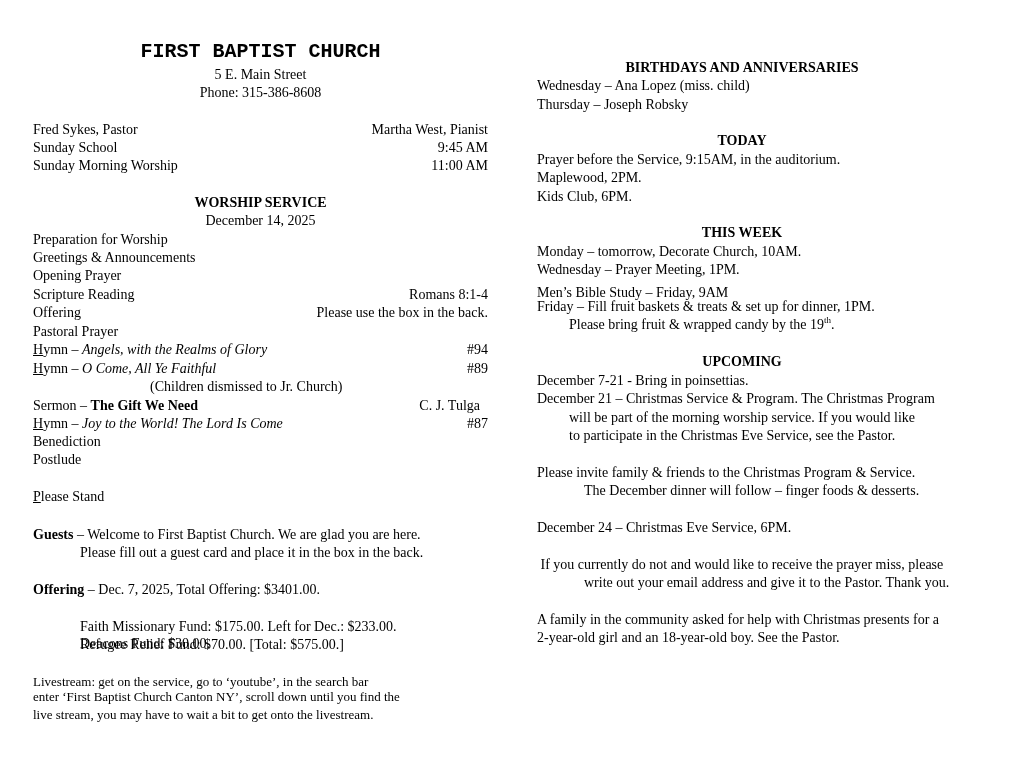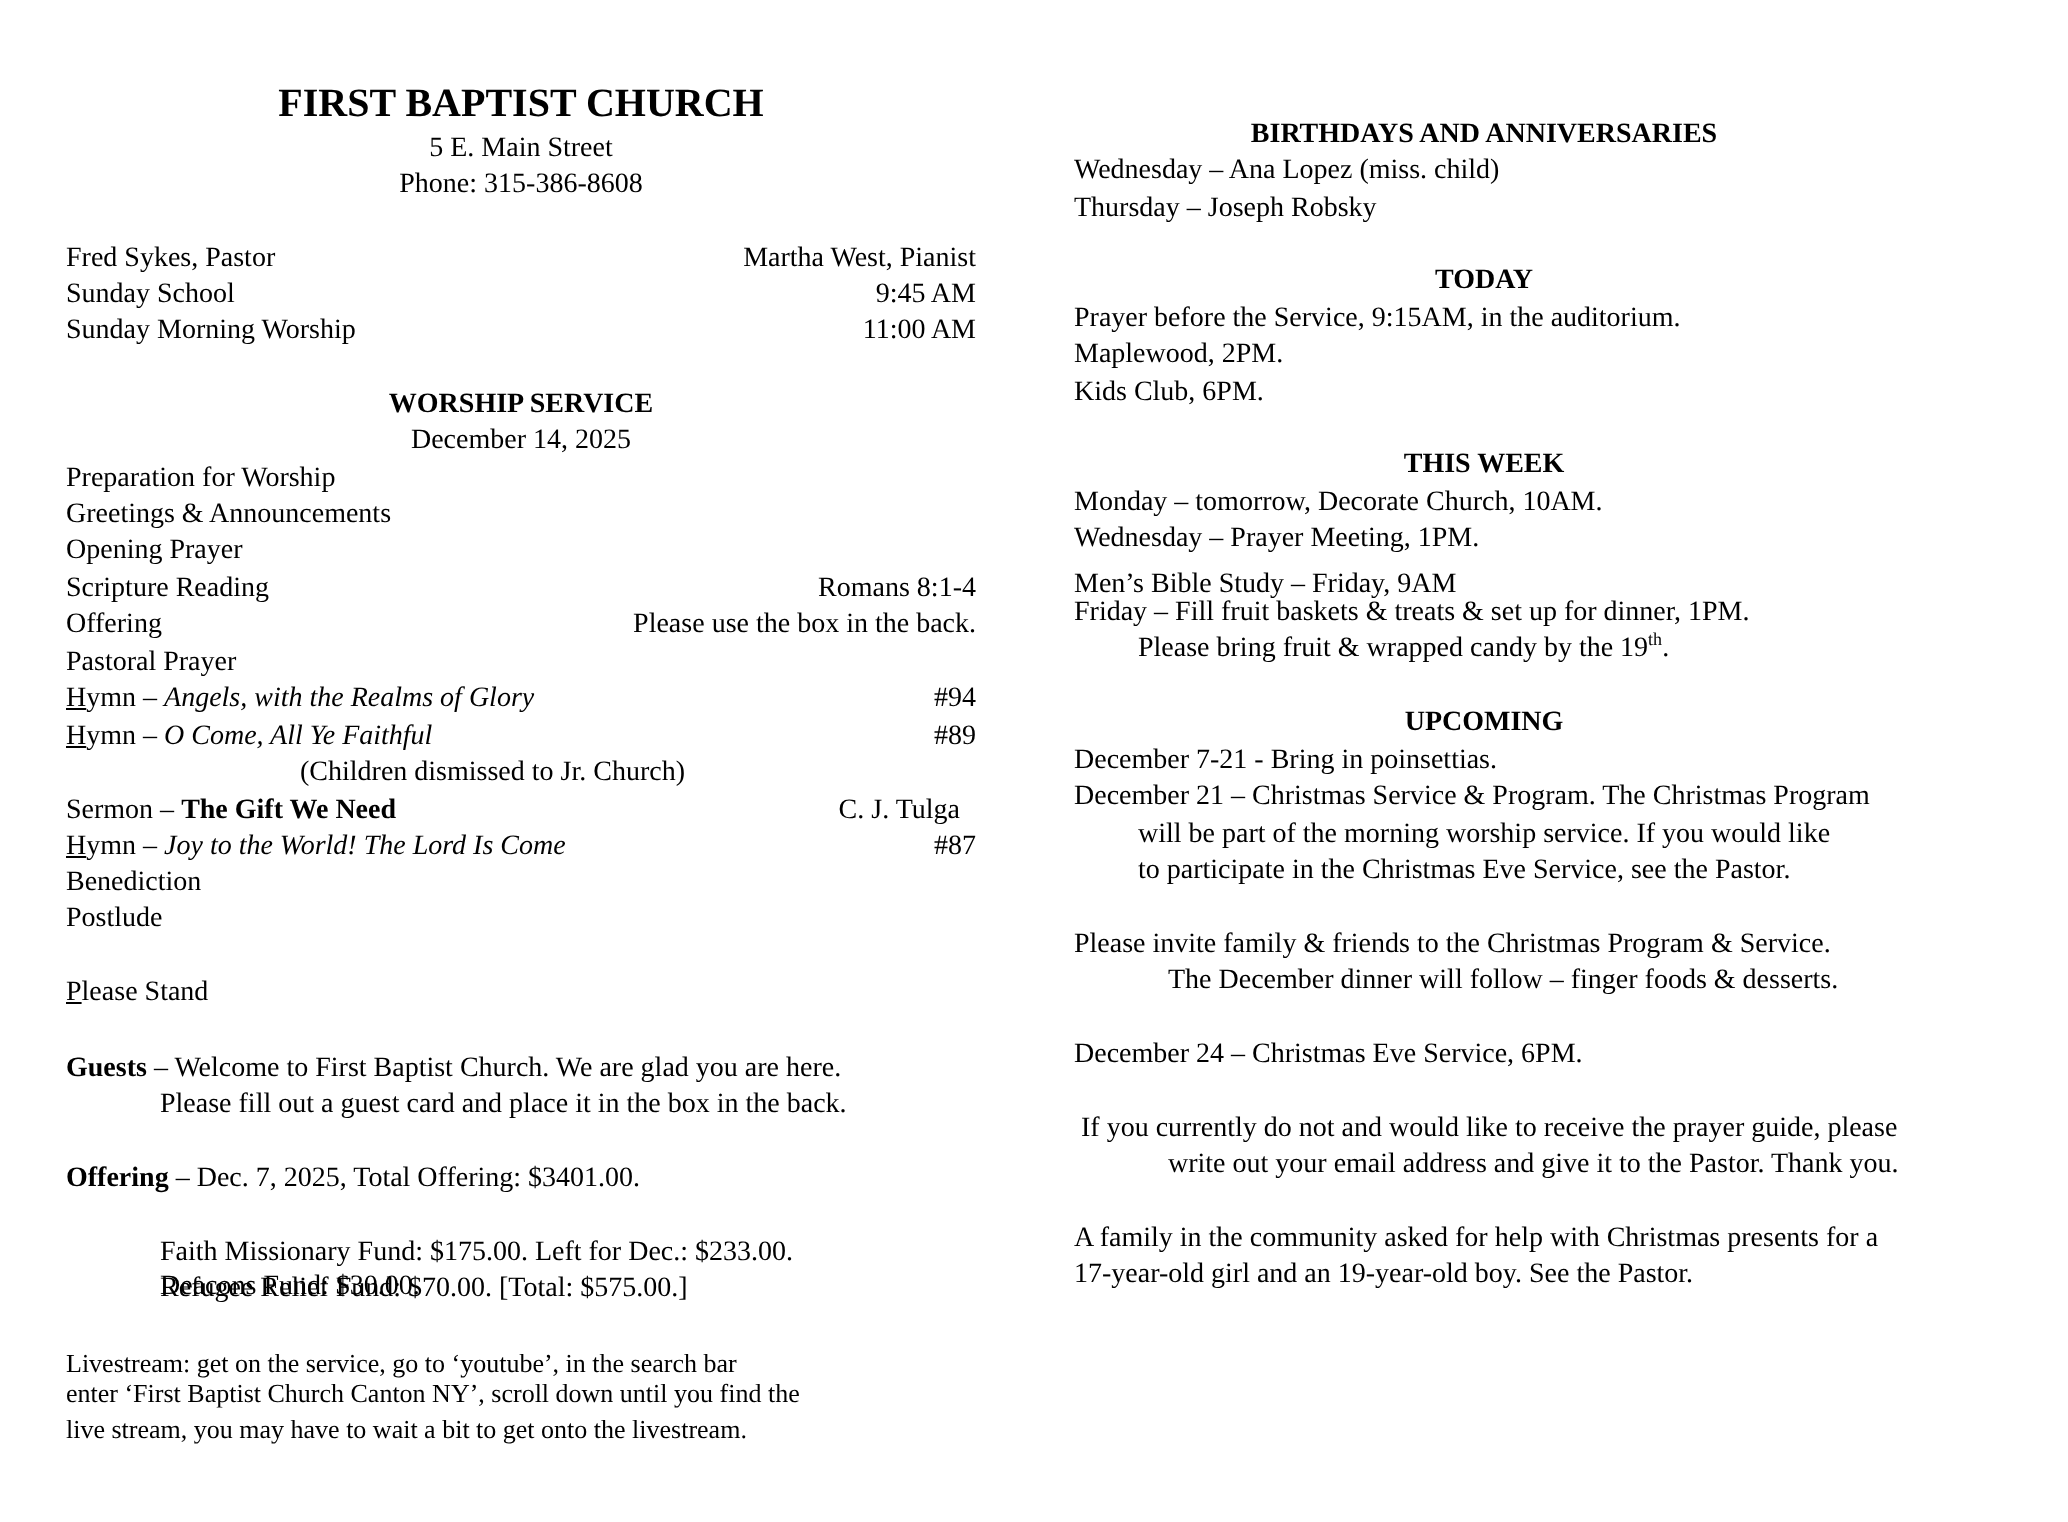--- a/index.html
+++ b/index.html
@@ -6,21 +6,21 @@
   body {
     width: 1034px; height: 761px; position: relative; overflow: hidden;
     font-family: "Liberation Serif", "DejaVu Serif", serif;
     color: #000; font-size: 14px;
   }
   .col { position: absolute; top: 0; }
   .left { left: 33px; width: 455px; }
   .right { left: 537px; width: 470px; }
   .line { position: absolute; left: 0; right: 0; height: 18px; line-height: 18px; white-space: nowrap; }
   .center { text-align: center; }
-  .title { font-weight: bold; font-size: 20px; height: 24px; line-height: 24px; }
+  .title { font-weight: bold; font-size: 20px; height: 24px; line-height: 24px; font-family: Liberation Mono, monospace; }
   .bold { font-weight: bold; }
   .heading { font-weight: bold; text-align: center; }
   .r { position: absolute; right: 0; top: 0; }
   .ital { font-style: italic; }
   .u { text-decoration: underline; }
   .indent1 { padding-left: 47px; }
   .indent2 { padding-left: 32px; }
   .indent3 { padding-left: 47px; }
   .small { font-size: 13px; }
   sup { font-size: 9px; line-height: 0; }
@@ -133,18 +133,18 @@
   <div class="line" style="top:372px;">December 7-21 - Bring in poinsettias.</div>
   <div class="line" style="top:390px;">December 21 – Christmas Service &amp; Program. The Christmas Program</div>
   <div class="line indent2" style="top:409px;">will be part of the morning worship service. If you would like</div>
   <div class="line indent2" style="top:427px;">to participate in the Christmas Eve Service, see the Pastor.</div>
 
   <div class="line" style="top:464px;">Please invite family &amp; friends to the Christmas Program &amp; Service.</div>
   <div class="line indent3" style="top:482px;">The December dinner will follow – finger foods &amp; desserts.</div>
 
   <div class="line" style="top:519px;">December 24 – Christmas Eve Service, 6PM.</div>
 
-  <div class="line" style="top:556px; white-space:pre;"> If you currently do not and would like to receive the prayer guide, please</div>
+  <div class="line" style="top:556px; white-space:pre;"> If you currently do not and would like to receive the prayer miss, please</div>
   <div class="line indent3" style="top:574px;">write out your email address and give it to the Pastor. Thank you.</div>
 
   <div class="line" style="top:611px;">A family in the community asked for help with Christmas presents for a</div>
-  <div class="line" style="top:629px;">17-year-old girl and an 19-year-old boy. See the Pastor.</div>
+  <div class="line" style="top:629px;">2-year-old girl and an 18-year-old boy. See the Pastor.</div>
 </div>
 
 </body></html>

